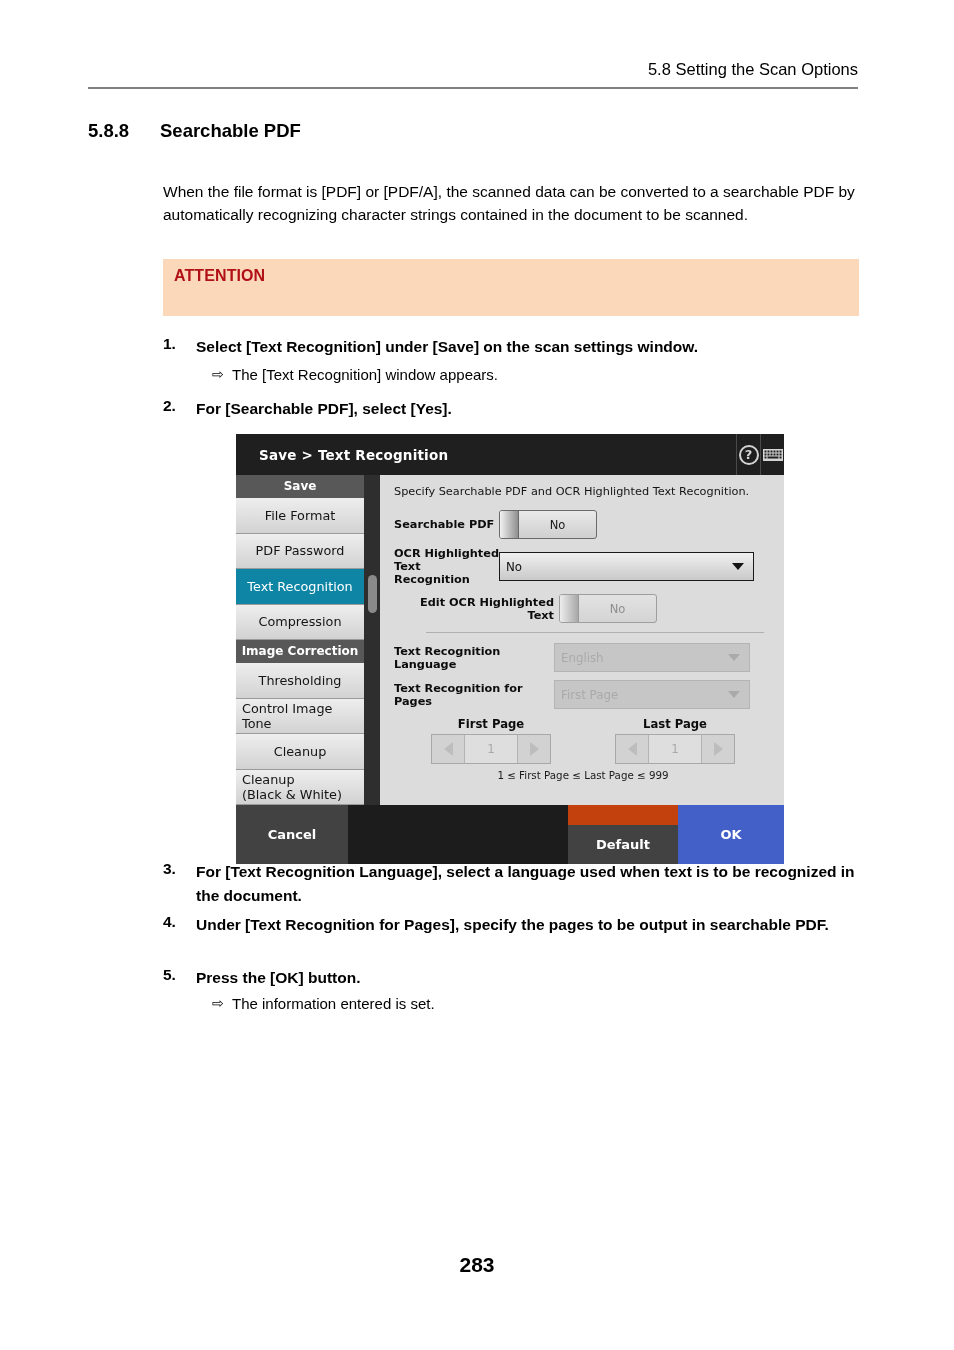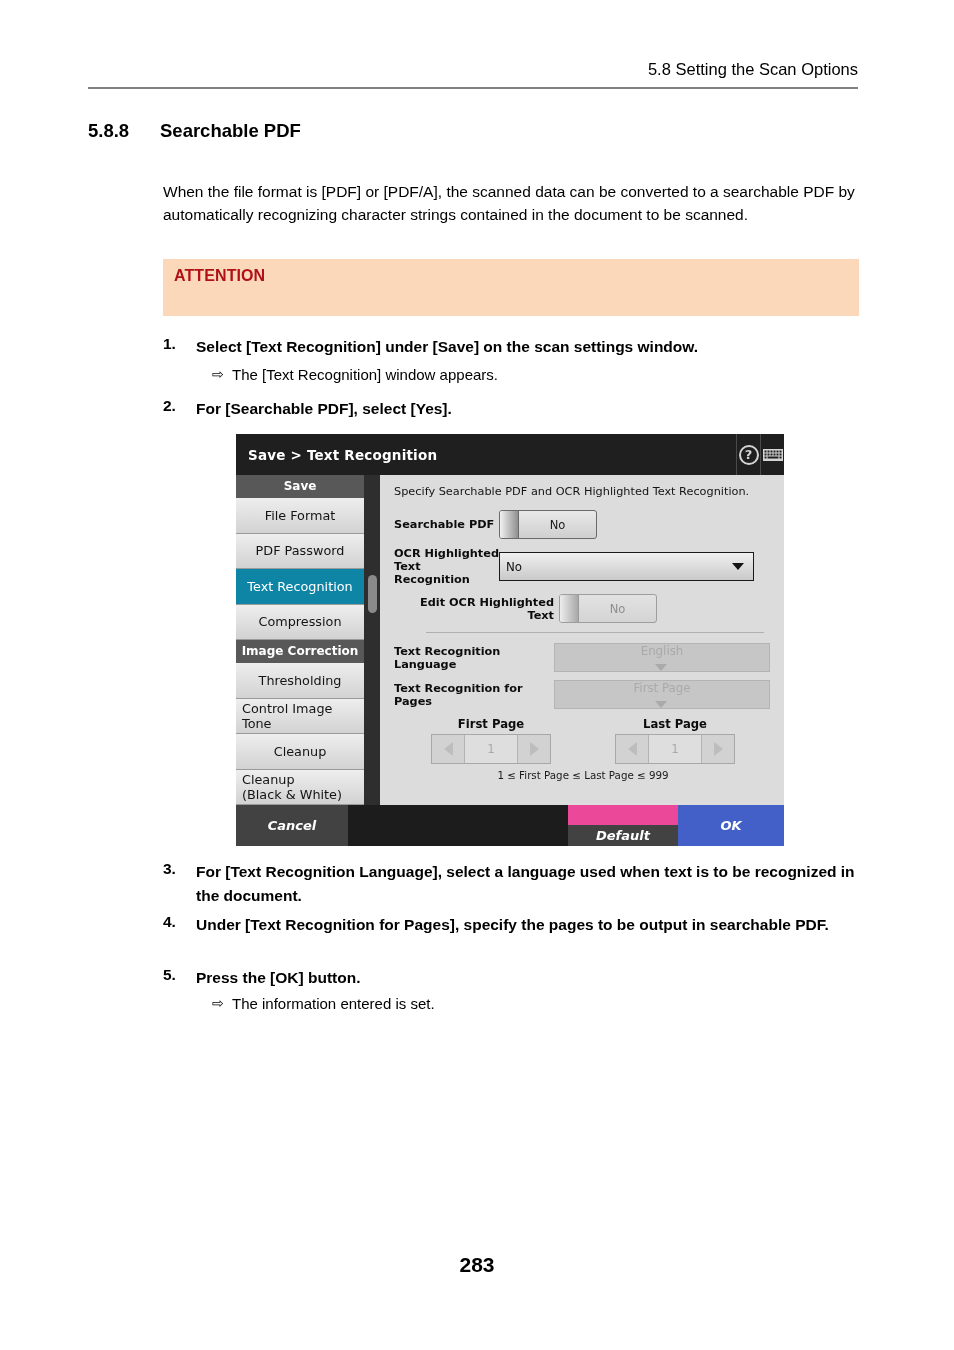--- a/index.html
+++ b/index.html
@@ -136,21 +136,21 @@
     height: 41px;
     background: #1f1f1f;
     display: flex;
     align-items: center;
     position: relative;
   }
   .device-title {
     color: #ffffff;
     font-size: 13.5px;
     font-weight: bold;
-    padding-left: 12px;
+    padding-left: 23px;
     letter-spacing: 0.2px;
   }
   .titlebar-icons {
     position: absolute;
     right: 0;
     top: 0;
     height: 41px;
     display: flex;
   }
   .tb-icon {
@@ -323,21 +323,21 @@
     margin-right: 3px;
   }
   .dropdown.disabled {
     background: #c6c6c6;
     border: 1px solid #b4b4b4;
   }
   .dropdown.disabled .dd-value { color: #aaaaaa; }
   .dropdown.disabled .dd-arrow { border-top-color: #aaaaaa; }
 
   .dd-ocr { width: 255px; }
-  .dd-lang, .dd-pages { width: 216px; flex-direction: column; }
+  .dd-lang, .dd-pages { width: 196px; }
 
   .divider {
     height: 1px;
     background: #b0b0b0;
     margin: 9px 8px 10px 32px;
   }
 
   
   .page-steppers {
     display: flex;
@@ -392,24 +392,23 @@
   }
   .range-note {
     text-align: center;
     font-size: 10.3px;
     color: #1a1a1a;
     margin-top: 5px;
   }
 
   
   .device-footer {
-    height: 41px;
-    display: flex;
-    background: #ec4899;
-    font-style: italic;
+    height: 59px;
+    display: flex;
+    background: #c2410c;
   }
   .btn {
     display: flex;
     align-items: center;
     justify-content: center;
     color: #ffffff;
     font-size: 13px;
     font-weight: bold;
   }
   .btn-cancel {

